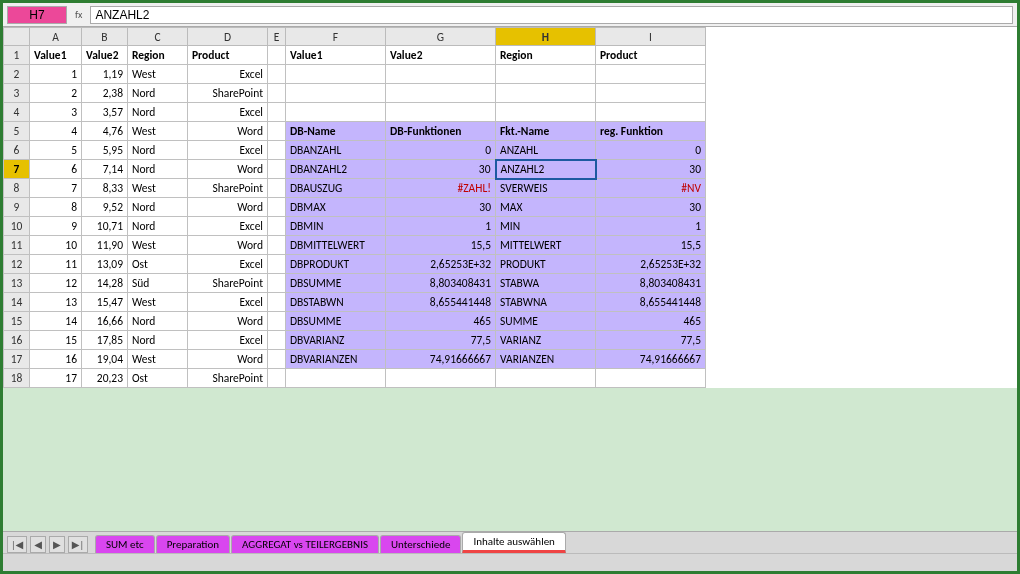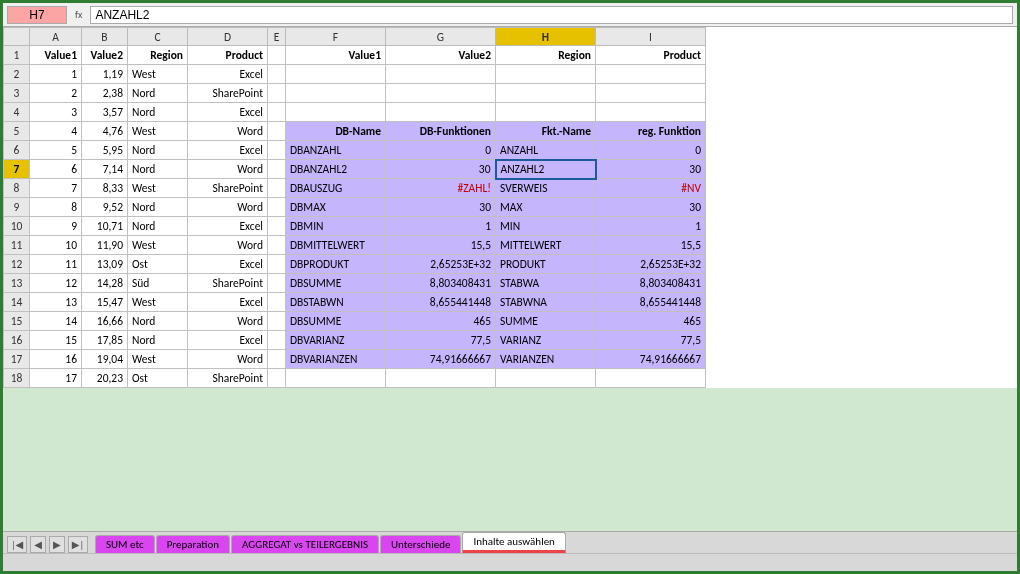--- a/index.html
+++ b/index.html
@@ -28,21 +28,21 @@
       border-bottom: 1px solid #aaa;
       height: 24px;
       padding: 0 4px;
       gap: 4px;
     }
     .cell-ref-box {
       width: 60px;
       border: 1px solid #aaa;
       padding: 1px 4px;
       font-size: 12px;
-      background: #fca5a5;
+      background: #ec4899;
       text-align: center;
     }
     .formula-icon {
       font-size: 10px;
       color: #555;
       padding: 0 4px;
     }
     .formula-input {
       flex: 1;
       border: 1px solid #aaa;
@@ -112,21 +112,21 @@
     .col-i { width: 110px; }
 
     
     .col-h-header {
       background: #e6c100;
       font-weight: bold;
     }
 
     
     .num { text-align: right; }
-    .bold { font-weight: bold; text-align: right; }
+    .bold { font-weight: bold; }
 
     
     .active-cell {
       border: 2px solid #1c5aa0 !important;
       background: white;
     }
 
     
     .green-tint {
       background: #c4b5fd;

